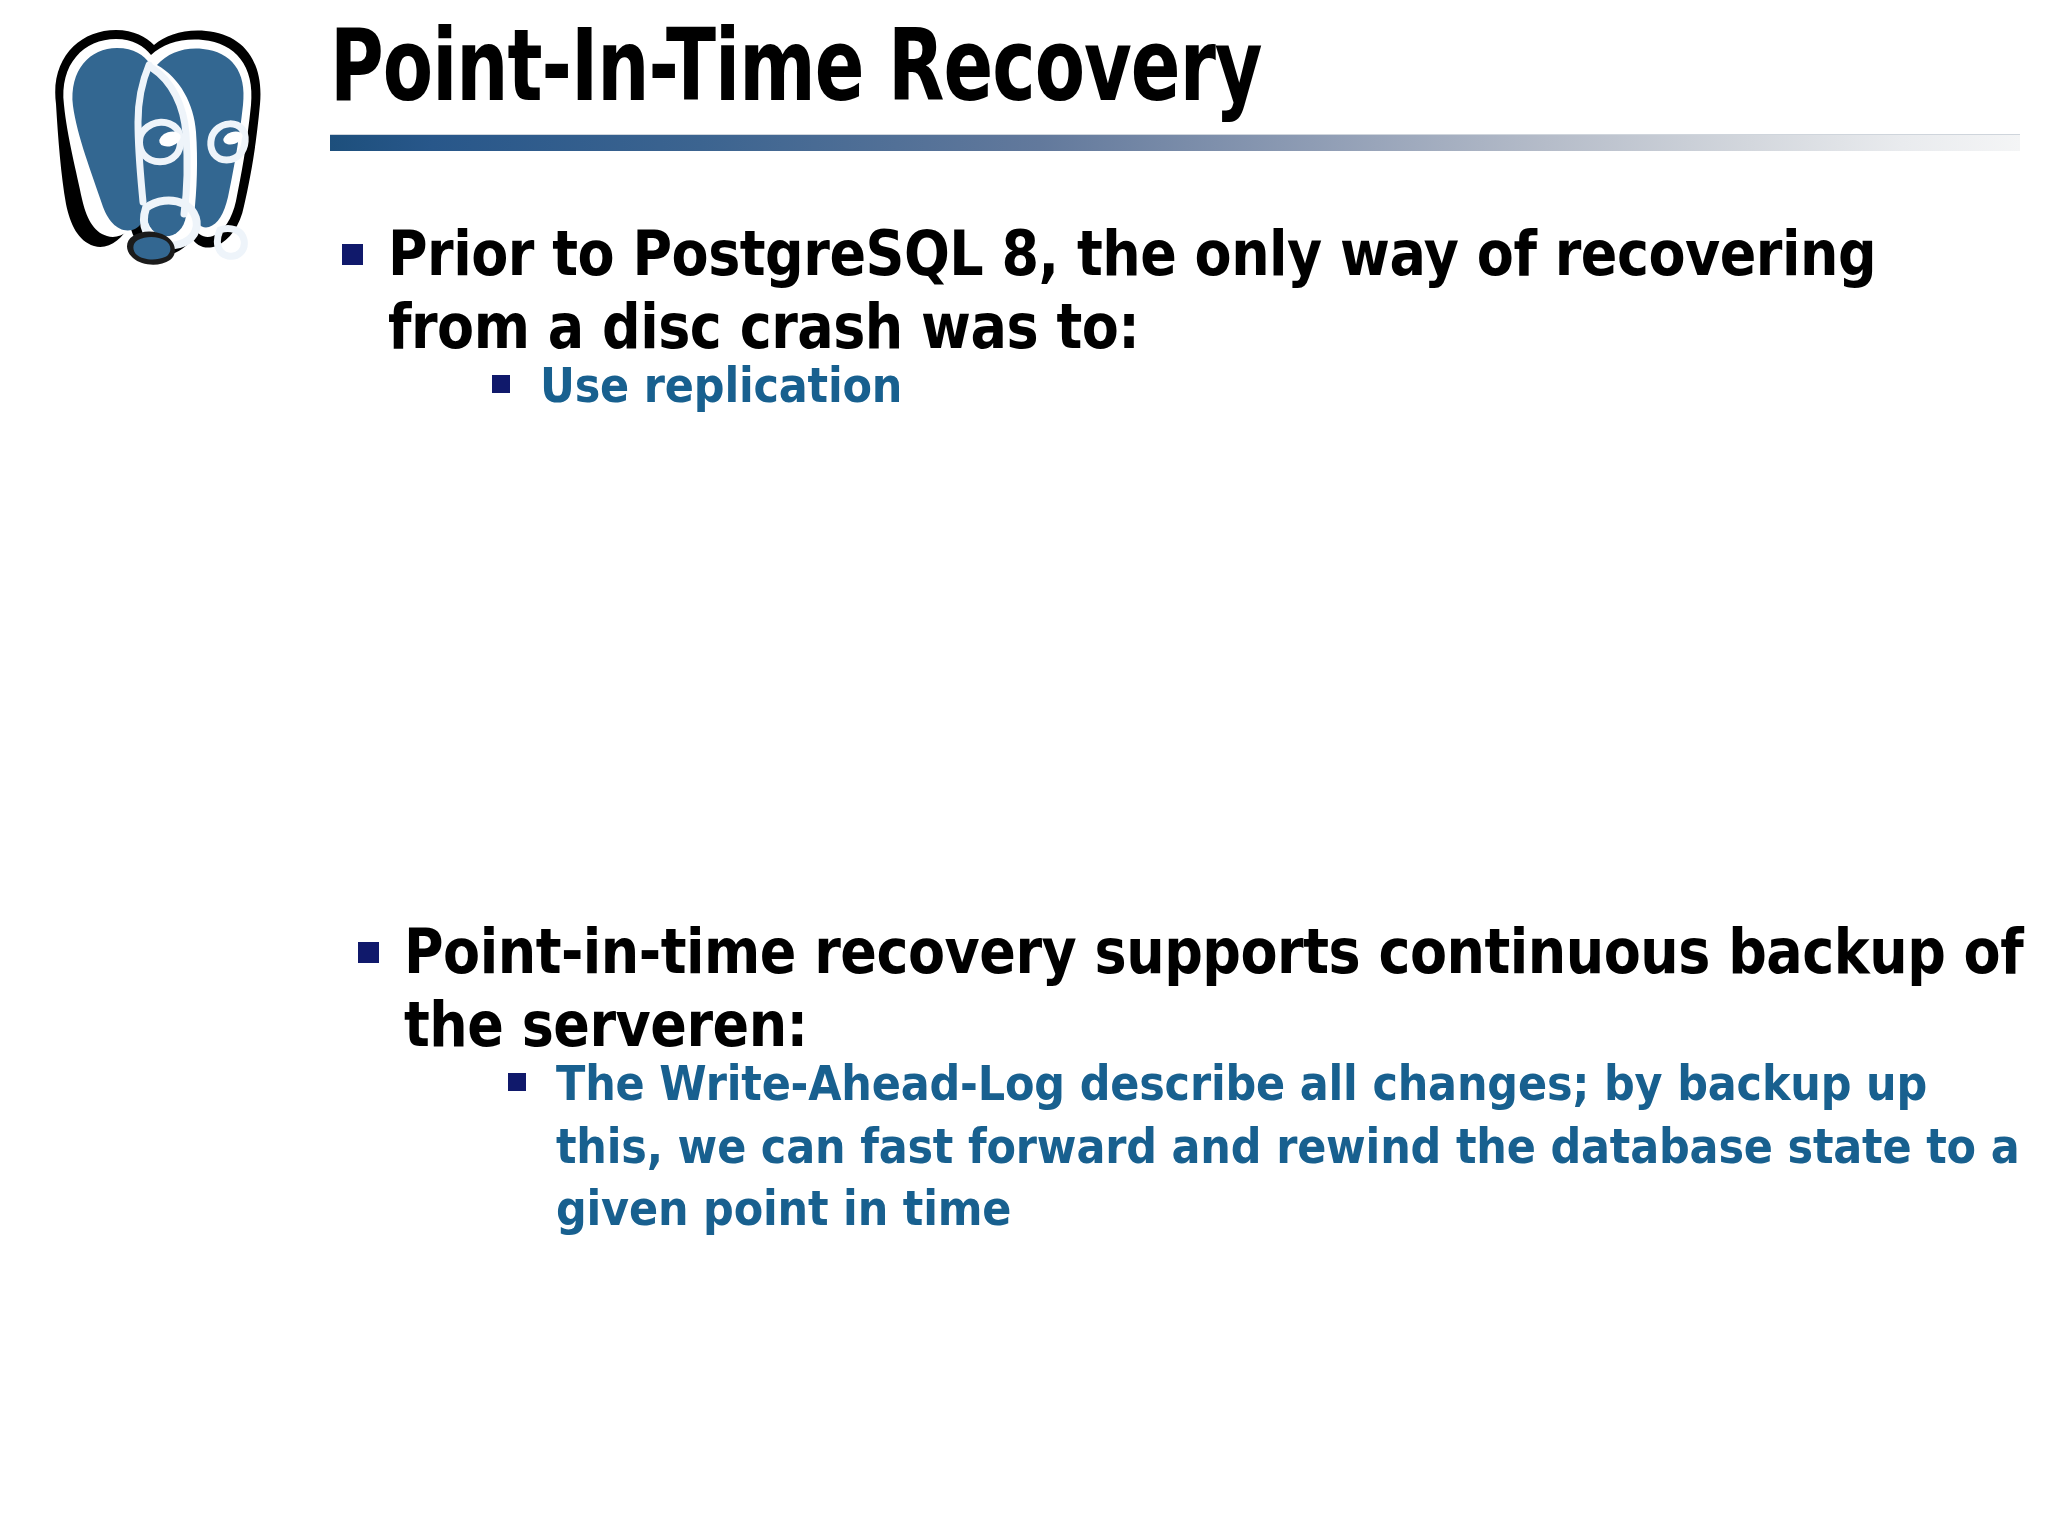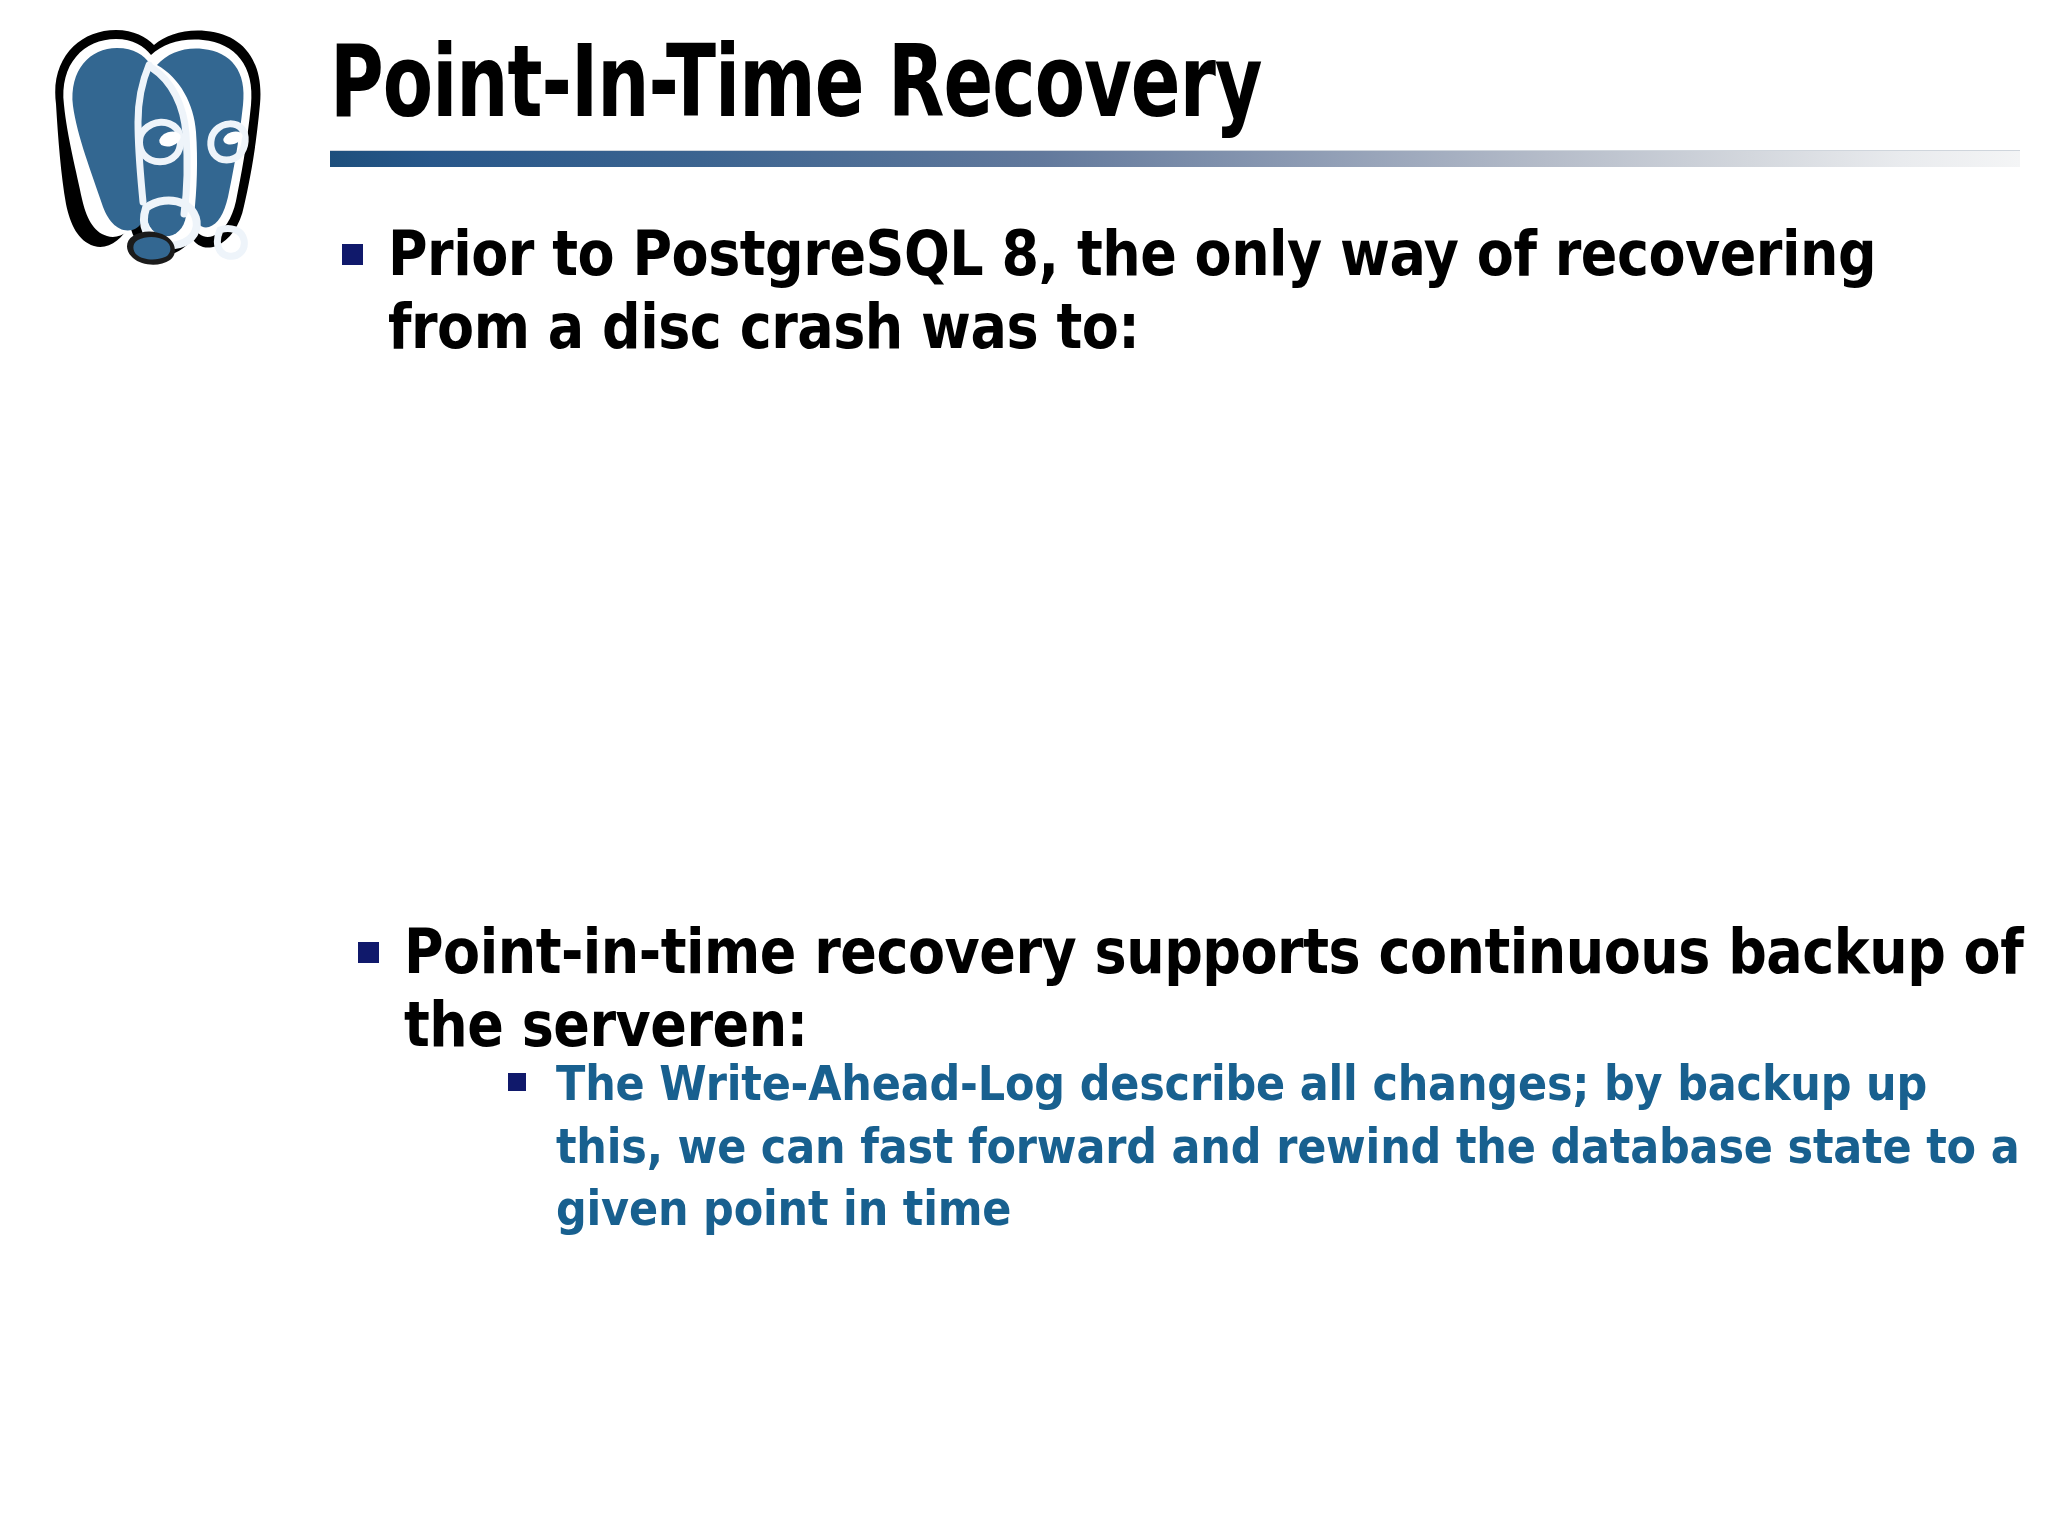--- a/index.html
+++ b/index.html
@@ -29,21 +29,21 @@
     top: 8px;
     width: 262px;
     height: 262px;
   }
   .logo svg { display: block; width: 100%; height: 100%; }
 
   
   .title-block {
     position: absolute;
     left: 330px;
-    top: 30px;
+    top: 14px;
     width: 1690px;
   }
   .slide-title {
     font-family: "DejaVu Sans", sans-serif;
     font-size: 84px;
     font-weight: 700;
     line-height: 1.05;
     color: #000000;
     letter-spacing: -1px;
     white-space: nowrap;
@@ -212,20 +212,24 @@
   </div>
 
   <div class="body-area">
 
     <div class="blk-1">
       <ul class="lvl1">
         <li class="b1">
           <span class="marker"></span>
           <div class="txt">Prior to PostgreSQL 8, the only way of recovering from a disc crash was to:</div>
           <ul class="lvl2">
+            <li class="b2">
+              <span class="marker"></span>
+              <div class="txt">Use replication</div>
+            </li>
           </ul>
         </li>
       </ul>
     </div>
 
     <div class="blk-3">
       <ul class="lvl1">
         <li class="b1">
           <span class="marker"></span>
           <div class="txt">Point-in-time recovery supports continuous backup of the serveren:</div>

